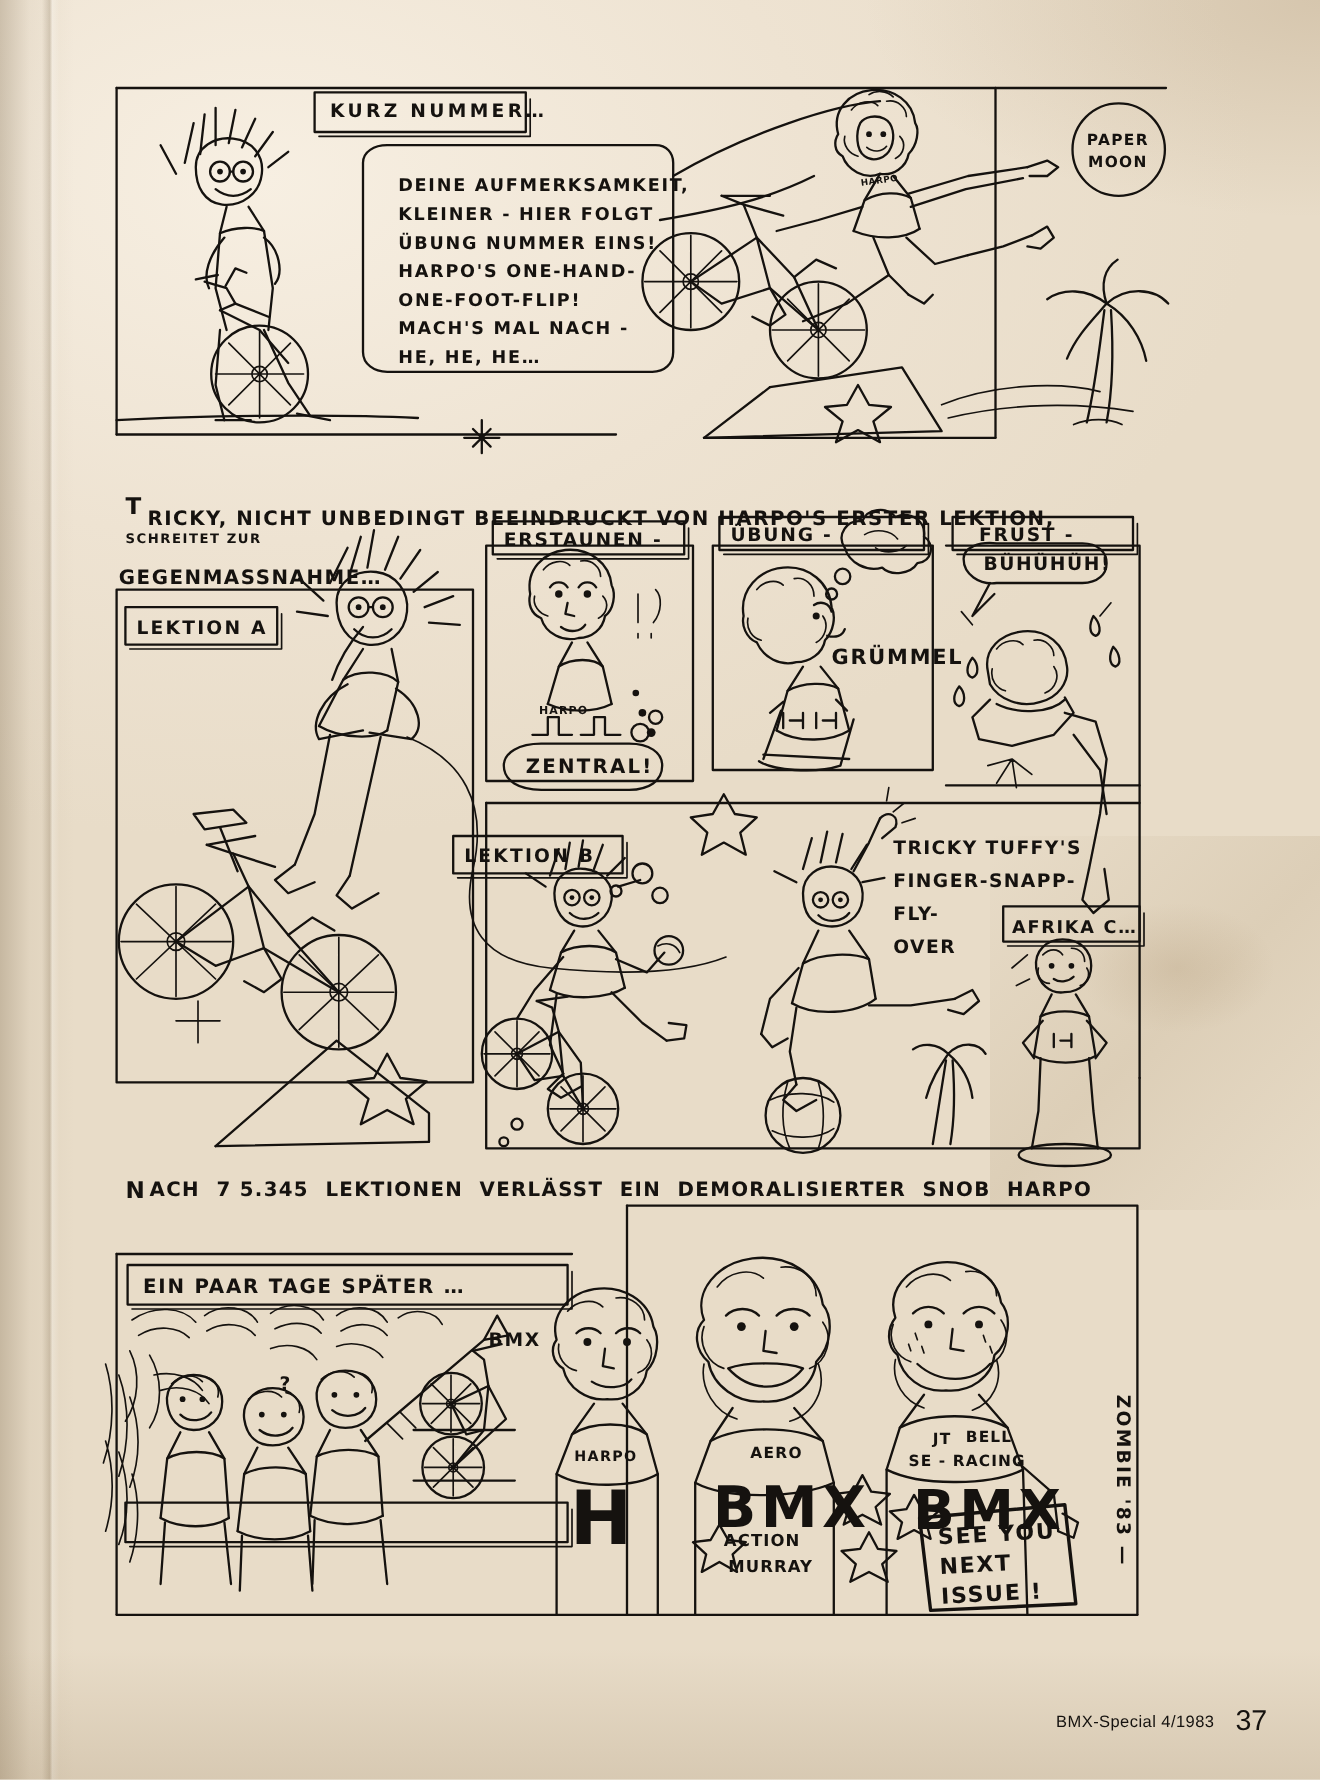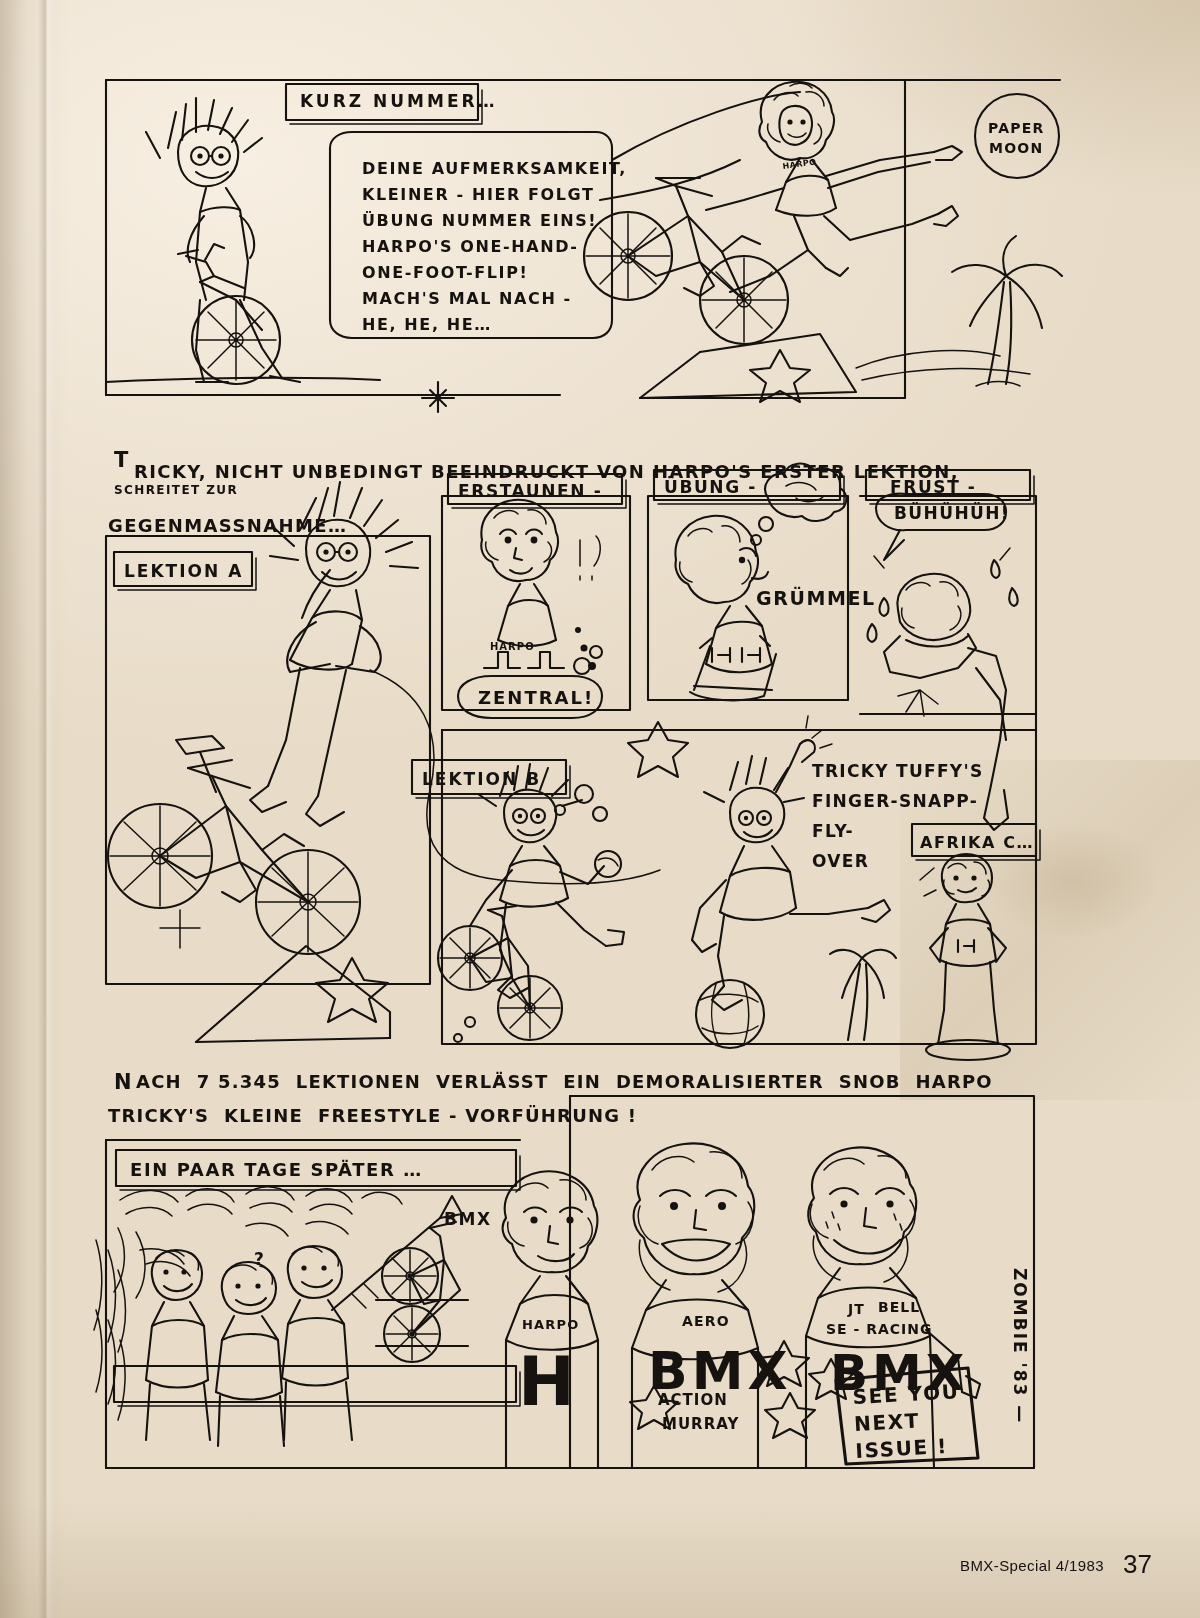--- a/index.html
+++ b/index.html
@@ -704,21 +704,20 @@
 
   <div class="hand md" style="left:812px; top:756px; font-size:17px; line-height:30px; letter-spacing:1.3px;">TRICKY TUFFY'S
 FINGER-SNAPP-
 FLY-
 OVER</div>
 
   <div class="hand md" style="left:920px; top:832px; font-size:16px; letter-spacing:1.6px;">AFRIKA C…</div>
 
   <div class="hand xl" style="left:114px; top:1068px; font-size:21px;">N</div>
   <div class="hand lg" style="left:136px; top:1070px; font-size:18px; letter-spacing:1.2px;text-align:center;">ACH  7 5.345  LEKTIONEN  VERLÄSST  EIN  DEMORALISIERTER  SNOB  HARPO</div>
-  <div class="hand lg" style="left:108px; top:1104px; font-size:18px; letter-spacing:1.2px;">TRICKY'S  KLEINE  FREESTYLE - VORFÜHRUNG !</div>
 
   <div class="hand md" style="left:130px; top:1158px; font-size:18px; letter-spacing:1.6px;">EIN PAAR TAGE SPÄTER …</div>
 
   <div class="hand md" style="left:444px; top:1208px; font-size:17px; letter-spacing:1.6px;">BMX</div>
   <div class="hand md" style="left:254px; top:1248px; font-size:17px;">?</div>
 
   <div class="hand" style="left:522px; top:1316px; font-size:13px; letter-spacing:1.2px;">HARPO</div>
   <div class="hand" style="left:518px; top:1336px; font-size:68px; font-weight:700; letter-spacing:6px;">H</div>
 
   <div class="hand" style="left:682px; top:1312px; font-size:14px; letter-spacing:1.2px;">AERO</div>

